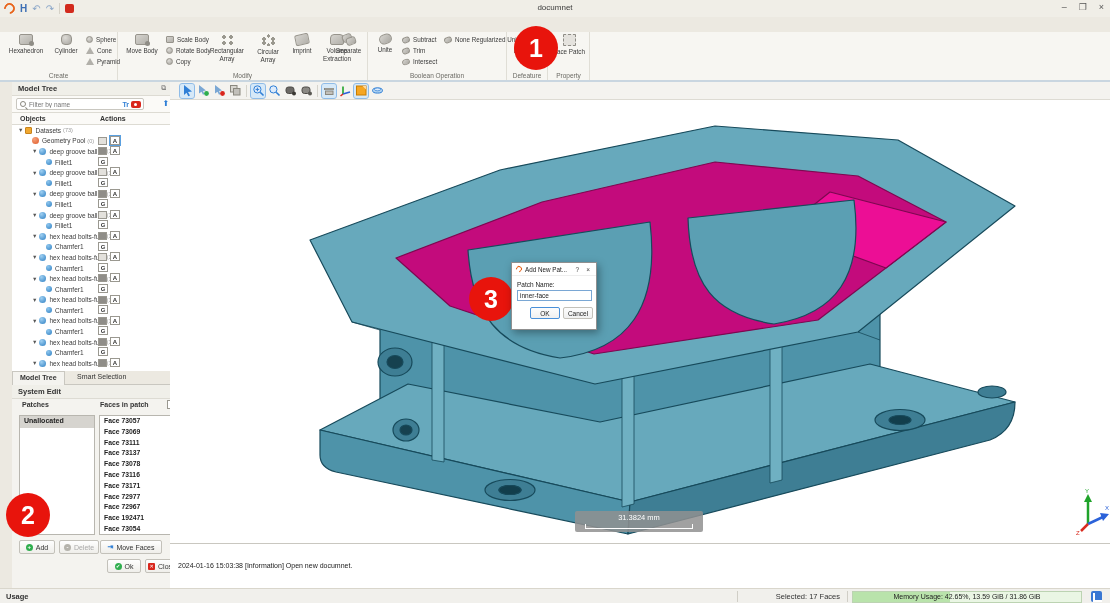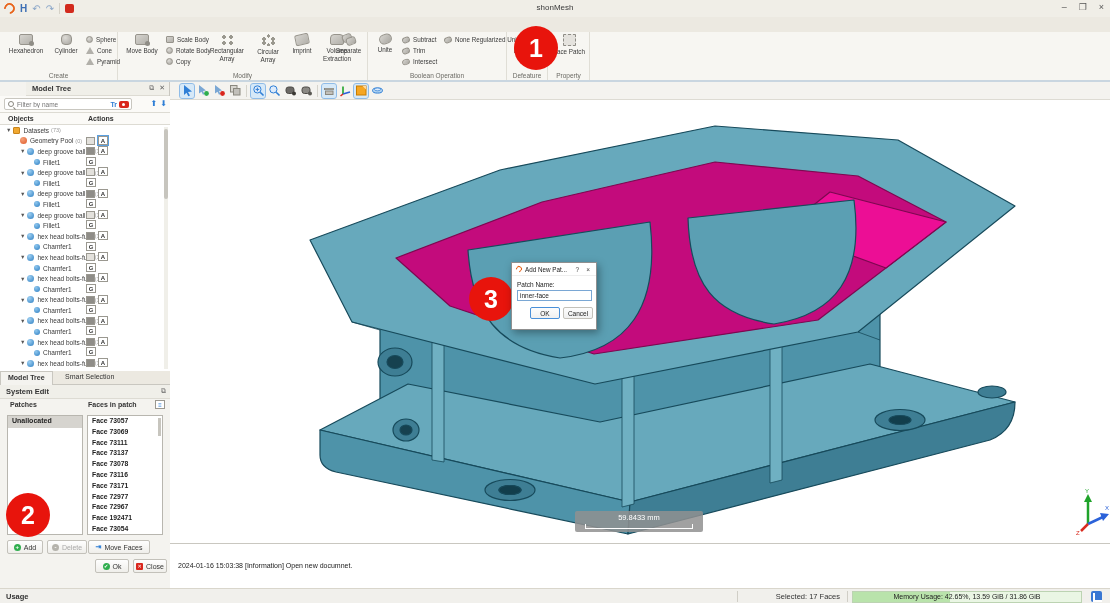--- a/index.html
+++ b/index.html
@@ -56,21 +56,21 @@
       radial-gradient(circle 1.6px at 2px 5px,#9a988f 99%,transparent); }
   .g-dashed { width:13px; height:12px; border:1px dashed #8f8d86; background:#e4e2dd; border-radius:1px; }
   .g-pair { width:14px; height:11px; position:relative; }
   .g-pair:before,.g-pair:after { content:""; position:absolute; width:8px; height:6px; background:linear-gradient(145deg,#d6d4cf,#a9a7a1); border:1px solid #97948c; border-radius:3px; }
   .g-pair:before { left:0; top:0; transform:rotate(-20deg); }
   .g-pair:after { right:0; bottom:0; transform:rotate(-20deg); }
   .g-blob { width:13px; height:10px; background:linear-gradient(145deg,#d6d4cf,#a9a7a1); border:1px solid #97948c; border-radius:5px; transform:rotate(-18deg); }
   .g-blob.sm { width:8px; height:6px; }
 
   
-  #leftpanel { position:absolute; left:0; top:82px; width:170px; height:506px; background:#f4f3ef; border-right:1px solid #c9c7c0;padding-left:26px; }
+  #leftpanel { position:absolute; left:12px; top:82px; width:170px; height:506px; background:#f4f3ef; border-right:1px solid #c9c7c0; }
   .phead { position:relative; height:14px; background:#f0efe9; border-bottom:1px solid #dddbd3; font-size:7.5px; font-weight:bold; color:#333; padding:2px 0 0 6px; }
   .phead .picons { position:absolute; right:4px; top:2px; display:flex; gap:5px; font-size:7px; color:#666; font-weight:normal; }
   #filterrow { position:absolute; left:0; top:14px; width:170px; height:16px; background:#fbfaf7; }
   #filterbox { position:absolute; left:4px; top:2px; width:128px; height:12px; background:#fff; border:1px solid #c9c7c0; border-radius:2px; display:flex; align-items:center; padding:0 2px; }
   #filterbox .mag { width:6px; height:6px; border:1px solid #8a887f; border-radius:50%; position:relative; margin:0 3px 0 1px; }
   #filterbox .mag:after { content:""; position:absolute; width:3px; height:1px; background:#8a887f; transform:rotate(45deg); left:4px; top:6px; }
   #filterbox input { border:none; outline:none; flex:1; font-size:6.5px; color:#444; font-family:"Liberation Sans",sans-serif; background:transparent; }
   .ficon-tr { color:#2f7fd6; font-size:7px; font-weight:bold; margin-right:2px; }
   .ficon-eye { width:10px; height:7px; background:#d9261c; border-radius:2px; position:relative; }
   .ficon-eye:after { content:""; position:absolute; left:3px; top:2px; width:3px; height:3px; background:#fff; border-radius:50%; }
@@ -170,21 +170,21 @@
 
   <div id="titlebar">
     <div class="qa">
       <span class="qa-logo"></span>
       <span class="qa-save">H</span>
       <span class="qa-arrow">↶</span>
       <span class="qa-arrow">↷</span>
       <span class="qa-sep"></span>
       <span class="qa-rec"></span>
     </div>
-    <div id="title-text">shonMesh</div>
+    <div id="title-text">documnet</div>
     <div class="winbtns">
       <span>–</span>
       <span>❐</span>
       <span>×</span>
     </div>
   </div>
 
 
   <div id="ribbon">
 
@@ -657,21 +657,21 @@
           <ellipse cx="730" cy="320" rx="11" ry="4.5" fill="#123e4c"></ellipse>
           <ellipse cx="822" cy="292" rx="14" ry="6" fill="#3e7e94"></ellipse>
 
           <path d="M182,222 L210,230" fill="none" stroke-width="0.8"></path>
           <path d="M688,232 L710,240" fill="none" stroke-width="0.8"></path>
         </g>
       </svg>
 
       
       <div id="scalebar">
-        <div class="txt">59.8433 mm</div>
+        <div class="txt">31.3824 mm</div>
         <div class="bracket"></div>
       </div>
 
       
       <svg class="abs" style="left:905px;top:388px" width="36" height="48">
         <line x1="13" y1="36" x2="13" y2="12" stroke="#1fa32a" stroke-width="2.5"></line>
         <polygon points="13,6 9,14 17,14" fill="#1fa32a"></polygon>
         <line x1="13" y1="36" x2="30" y2="28" stroke="#2b62d9" stroke-width="2.5"></line>
         <polygon points="34,26 25,25 28,33" fill="#2b62d9"></polygon>
         <line x1="13" y1="36" x2="6" y2="43" stroke="#d92b1f" stroke-width="2.5"></line>

